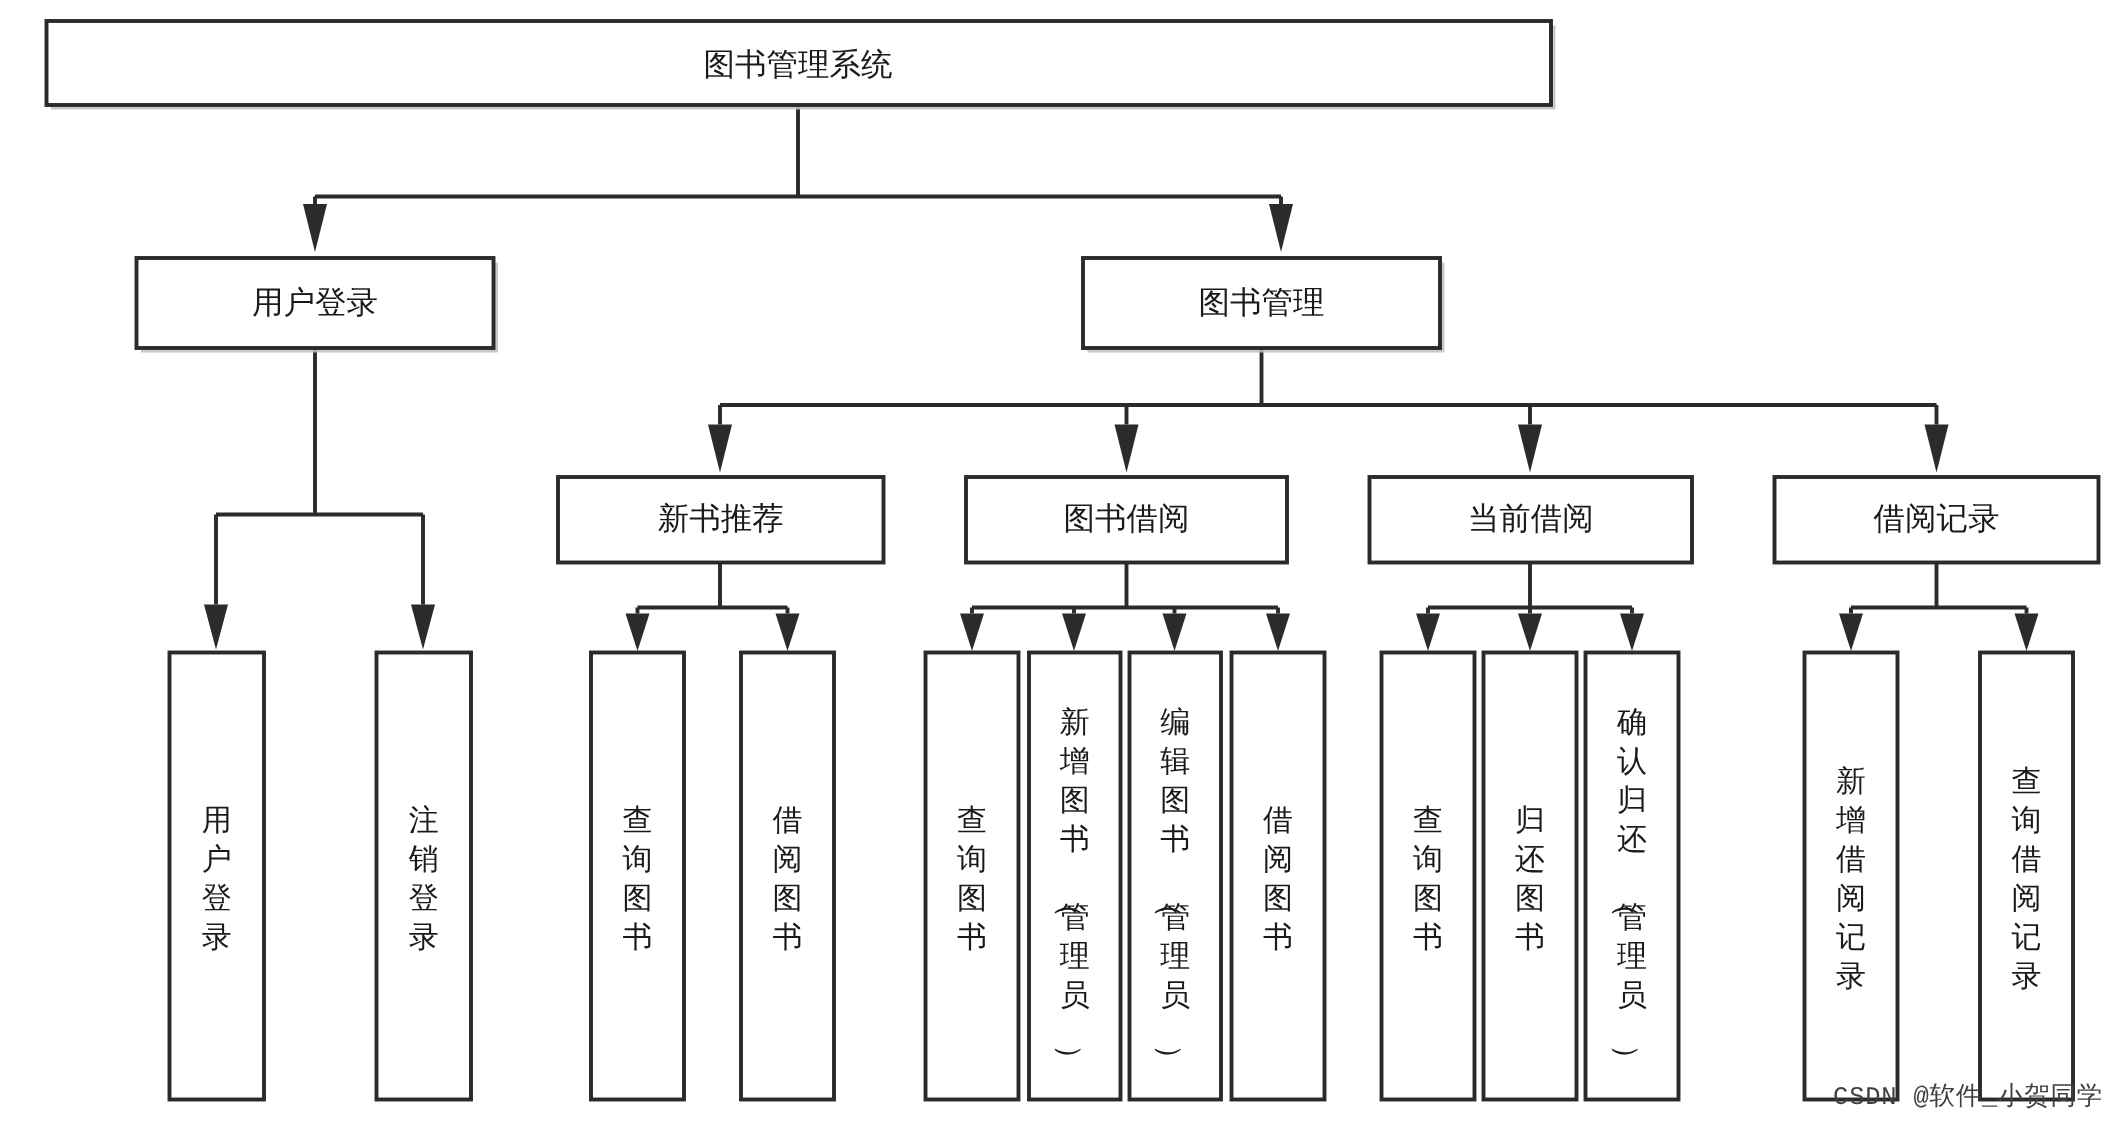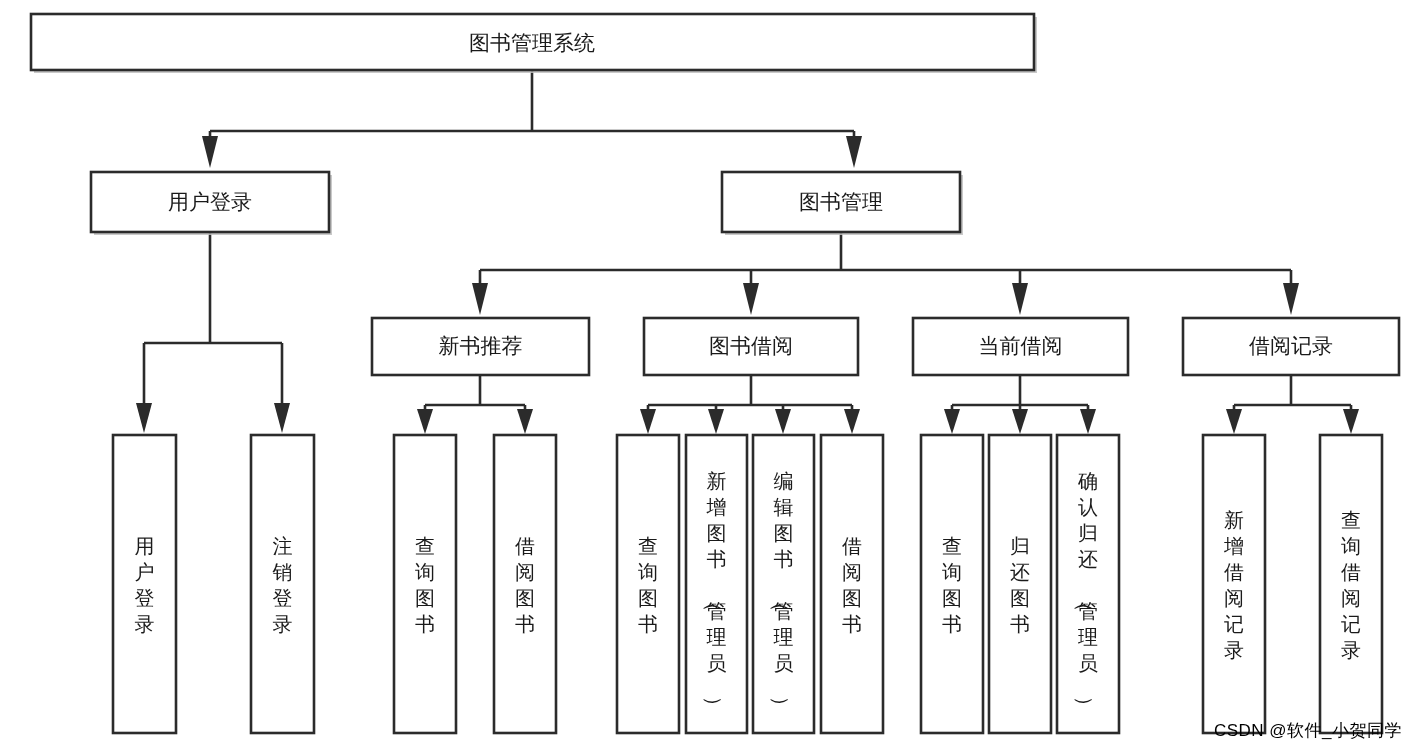--- a/index.html
+++ b/index.html
@@ -57,23 +57,23 @@
   .leaf-label-v {
     font-family: "DejaVu Sans", "Liberation Sans", sans-serif;
     font-size: 20px;
     fill: #1a1a1a;
     text-anchor: middle;
   }
   .watermark-text {
     position: absolute;
     right: 14px;
     bottom: 5px;
-    font-family: Liberation Sans, sans-serif;
+    font-family: Liberation Mono, monospace;
     font-size: 17px;
-    color: #000000;
+    color: #404040;
     letter-spacing: 0.5px;
     white-space: nowrap;
     pointer-events: none;
   }
 </style>
 </head>
 <body>
 
 <div id="diagram-root">
 

